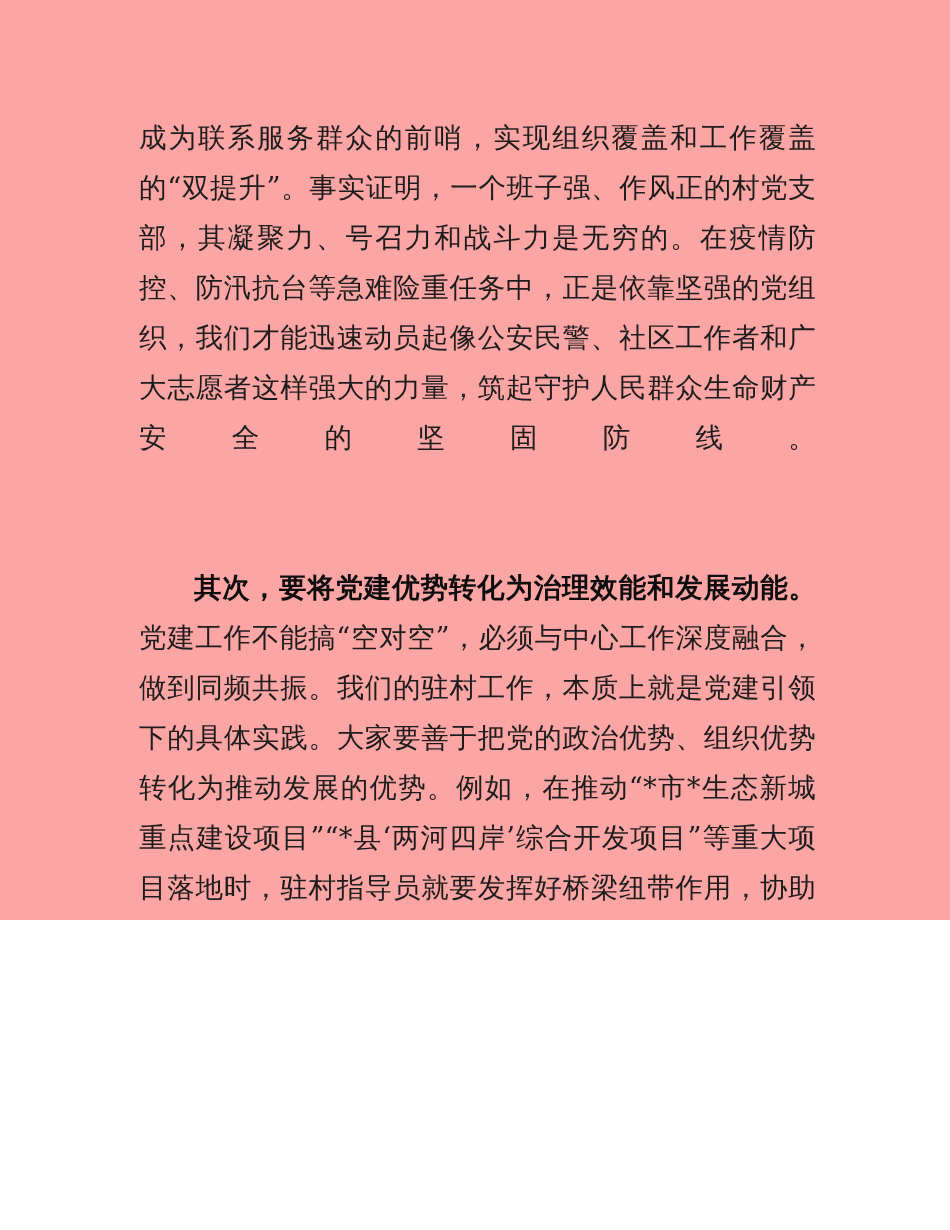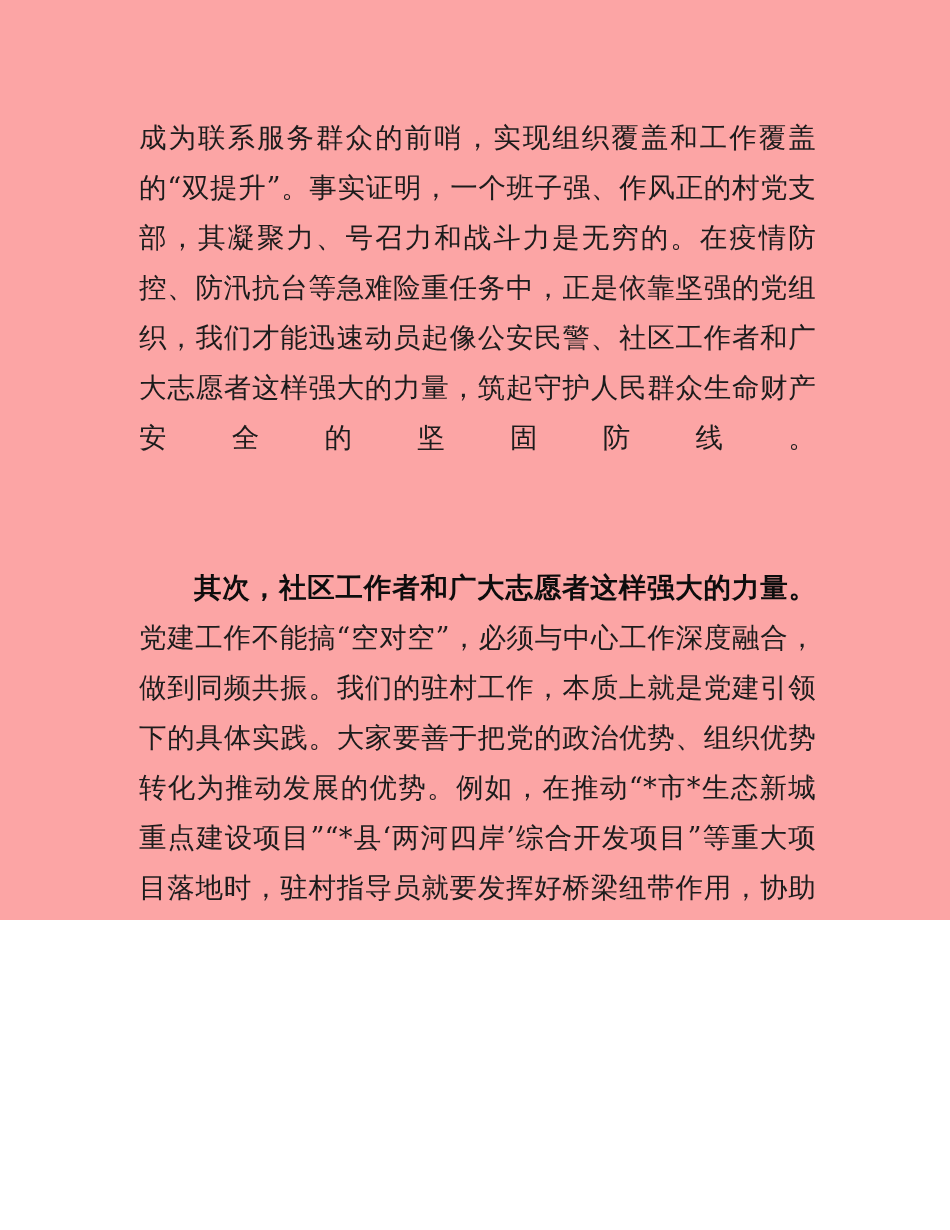--- a/index.html
+++ b/index.html
@@ -72,18 +72,18 @@
 
   <div class="page-body">
 
     <p class="para">
       <span>成为联系服务群众的前哨，实现组织覆盖和工作覆盖的“双提升”。事实证明，一个班子强、作风正的村党支部，其凝聚力、号召力和战斗力是无穷的。在疫情防控、防汛抗台等急难险重任务中，正是依靠坚强的党组织，我们才能迅速动员起像公安民警、社区工作者和广大志愿者这样强大的力量，筑起守护人民群众生命财产安全的坚固防线。</span>
     </p>
 
     <div class="para-spacer"></div>
 
     <p class="para para-indent">
-      <span class="lead-bold">其次，社区工作者和广大志愿者这样强大的力量。</span><span>党建工作不能搞“空对空”，必须与中心工作深度融合，做到同频共振。我们的驻村工作，本质上就是党建引领下的具体实践。大家要善于把党的政治优势、组织优势转化为推动发展的优势。例如，在推动“*市*生态新城重点建设项目”“*县‘两河四岸’综合开发项目”等重大项目落地时，驻村指导员就要发挥好桥梁纽带作用，协助村“两委”做好政策解释、群众动员、矛盾化解等工作，确保项目顺利推进。在发展集体经济上，要指导村党组织领办合作社，把分散的农户组织起来，形成发展合力。正如浙江“千万工程”和“枫桥经验”所揭示的，只有坚持党建引领，才能有效整合资源、凝聚人心，实现治理有效与经济发展的良性互动。我们必须牢牢抓住党建这个总抓手，真正把党的领导落实到乡村振兴的每一个角落、每一个环节。</span>
+      <span class="lead-bold">其次，要将党建优势转化为治理效能和发展动能。</span><span>党建工作不能搞“空对空”，必须与中心工作深度融合，做到同频共振。我们的驻村工作，本质上就是党建引领下的具体实践。大家要善于把党的政治优势、组织优势转化为推动发展的优势。例如，在推动“*市*生态新城重点建设项目”“*县‘两河四岸’综合开发项目”等重大项目落地时，驻村指导员就要发挥好桥梁纽带作用，协助村“两委”做好政策解释、群众动员、矛盾化解等工作，确保项目顺利推进。在发展集体经济上，要指导村党组织领办合作社，把分散的农户组织起来，形成发展合力。正如浙江“千万工程”和“枫桥经验”所揭示的，只有坚持党建引领，才能有效整合资源、凝聚人心，实现治理有效与经济发展的良性互动。我们必须牢牢抓住党建这个总抓手，真正把党的领导落实到乡村振兴的每一个角落、每一个环节。</span>
     </p>
 
   </div>
 
 </div>
 
 </body></html>

